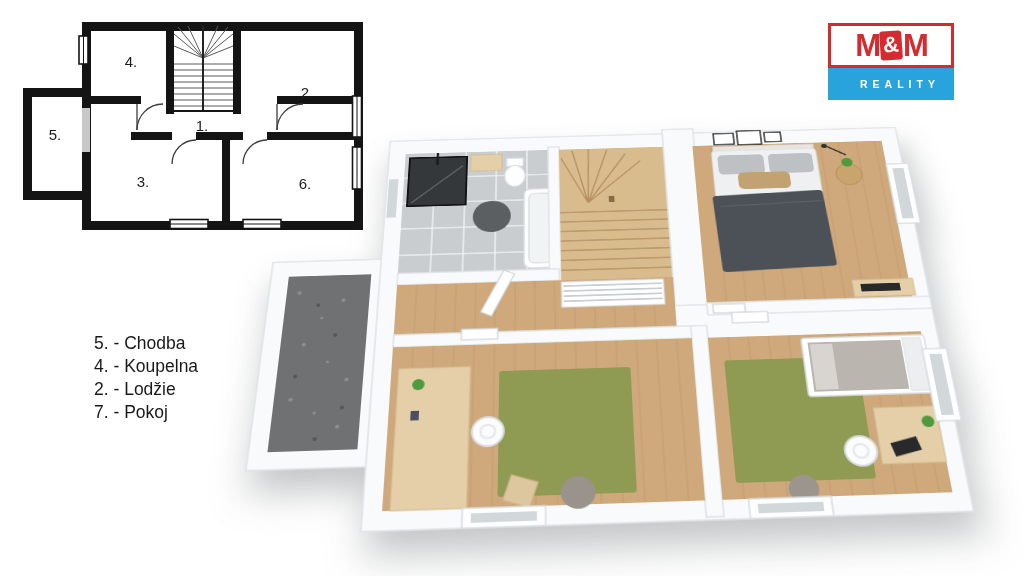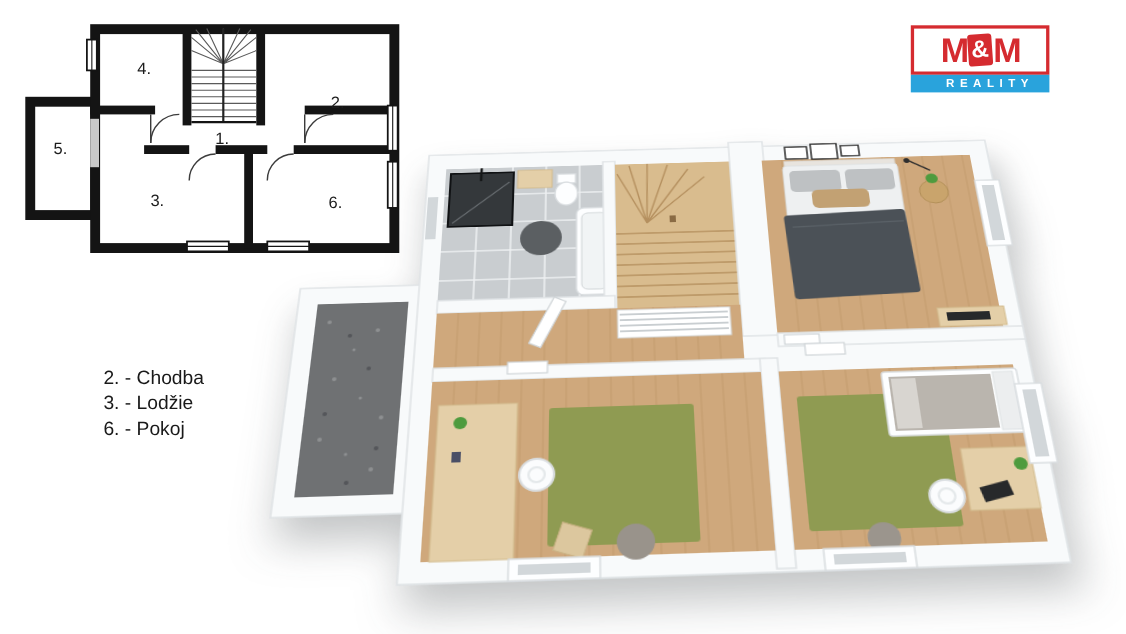--- a/index.html
+++ b/index.html
@@ -20,21 +20,21 @@
   .lbl2d{font-size:15px;fill:#1c1c1c;text-anchor:middle;}
   
   .legend{position:absolute;left:94px;top:332px;font-size:17.5px;line-height:23px;color:#191919;}
   
   .logo{position:absolute;left:828px;top:23px;width:126px;}
   .logo-top{height:45px;background:#ffffff;border:3px solid var(--logo-red);box-sizing:border-box;
             display:flex;align-items:center;justify-content:center;}
   .logo-m{color:var(--logo-red);font-weight:900;font-size:31px;line-height:1;letter-spacing:-2px;}
   .logo-amp{background:var(--logo-red);color:#ffffff;font-weight:900;font-size:22px;line-height:1;
             padding:3px 3px 4px;border-radius:3px;margin:0 1px;transform:rotate(-4deg);}
-  .logo-bar{height:16px;background:var(--logo-blue);color:#ffffff;font-weight:700;font-size:10.5px;
+  .logo-bar{height:32px;background:var(--logo-blue);color:#ffffff;font-weight:700;font-size:10.5px;
             letter-spacing:5px;display:flex;align-items:center;justify-content:center;padding-left:18px;}
   
   .wrap3d{position:absolute;left:262px;top:78px;width:690px;height:480px;
           transform:perspective(1150px) rotateX(30deg) rotateZ(-2deg);transform-origin:50% 50%;
           filter:drop-shadow(6px 22px 18px rgba(40,45,50,.28));}
   .wall3{fill:var(--wall-white);stroke:#dfe3e6;stroke-width:1.5;}
   .wood{fill:var(--wood-floor);}
   .plank{stroke:var(--wood-plank-line);stroke-width:1;opacity:.45;fill:none;}
   .tile{fill:var(--tile-grey);}
   .grout{stroke:#eef1f2;stroke-width:1.5;fill:none;}
@@ -114,23 +114,24 @@
       <text class="lbl2d" x="131" y="67">4.</text>
       <text class="lbl2d" x="307" y="98">2.</text>
       <text class="lbl2d" x="55" y="140">5.</text>
       <text class="lbl2d" x="202" y="131">1.</text>
       <text class="lbl2d" x="143" y="187">3.</text>
       <text class="lbl2d" x="305" y="189">6.</text>
     </g>
   </svg>
 
   <div class="legend">
-    <div>2. - Chodba</div>
-    <div>3. - Lodžie</div>
-    <div>6. - Pokoj</div>
+    <div>5. - Chodba</div>
+    <div>4. - Koupelna</div>
+    <div>2. - Lodžie</div>
+    <div>7. - Pokoj</div>
   </div>
 
   <div class="logo">
     <div class="logo-top">
       <span class="logo-m">M</span>
       <span class="logo-amp">&amp;</span>
       <span class="logo-m">M</span>
     </div>
     <div class="logo-bar">REALITY</div>
   </div>

